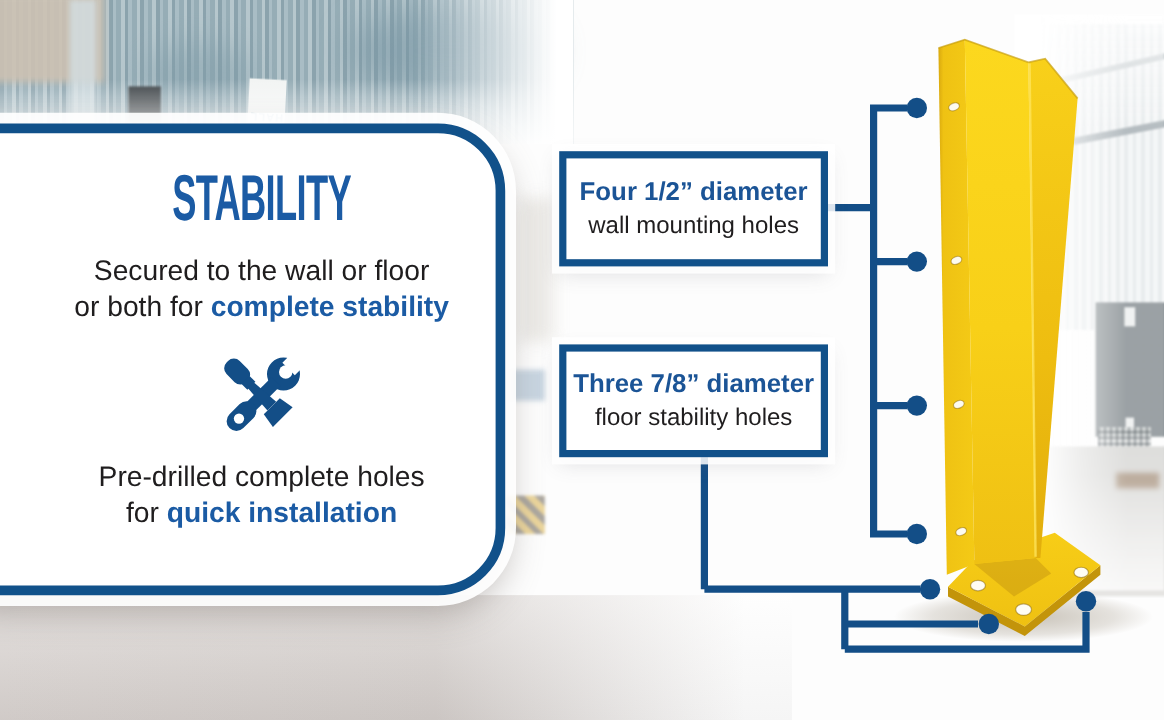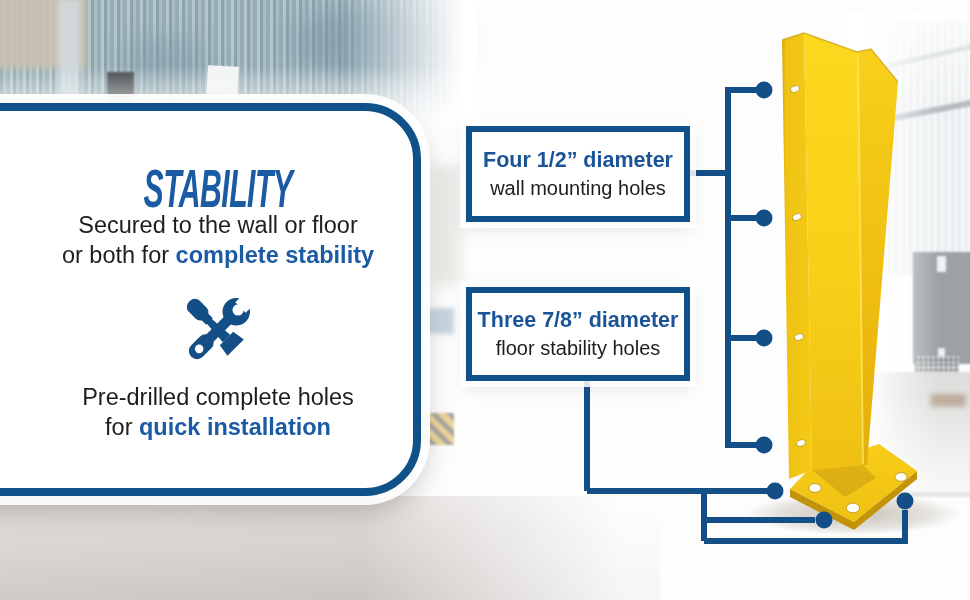--- a/index.html
+++ b/index.html
@@ -54,21 +54,21 @@
   .bg-floor-left .grain{position:absolute;inset:0;background:linear-gradient(to bottom,rgba(255,255,255,.35),rgba(0,0,0,.03));}
 
   
   .diagram{position:absolute;inset:0;z-index:3;}
 
   
   .card{position:absolute;left:-60px;top:103px;width:481px;height:393px;background:#fff;
     border:8px solid var(--accent);border-radius:56px;z-index:4;
     box-shadow:0 0 0 9px rgba(255,255,255,.92), 0 12px 30px rgba(105,95,88,.45);}
   .card-content{position:absolute;left:60px;top:0;width:420px;height:100%;text-align:center;}
-  .card-title{position:absolute;top:46px;width:100%;color:var(--text-blue);font-weight:bold;font-style:italic;}
+  .card-title{position:absolute;top:23px;width:100%;color:var(--text-blue);font-weight:bold;}
   .card-title span{display:inline-block;font-size:54px;transform:scaleX(.56);transform-origin:center;letter-spacing:-1px;white-space:nowrap;}
   .card-p{position:absolute;width:100%;color:var(--text-dark);font-size:23.5px;line-height:29.5px;}
   .card-p b{color:var(--text-blue);margin-top:48px;}
   .p1{top:100px;text-align:center;}
   .p2{top:272px;}
   .tools{position:absolute;top:176px;left:50%;margin-left:-43px;width:86px;height:86px;}
 
   
   .callout{position:absolute;width:224px;background:#fff;border:6px solid var(--accent);z-index:5;
     display:flex;flex-direction:column;align-items:center;justify-content:center;text-align:left;

